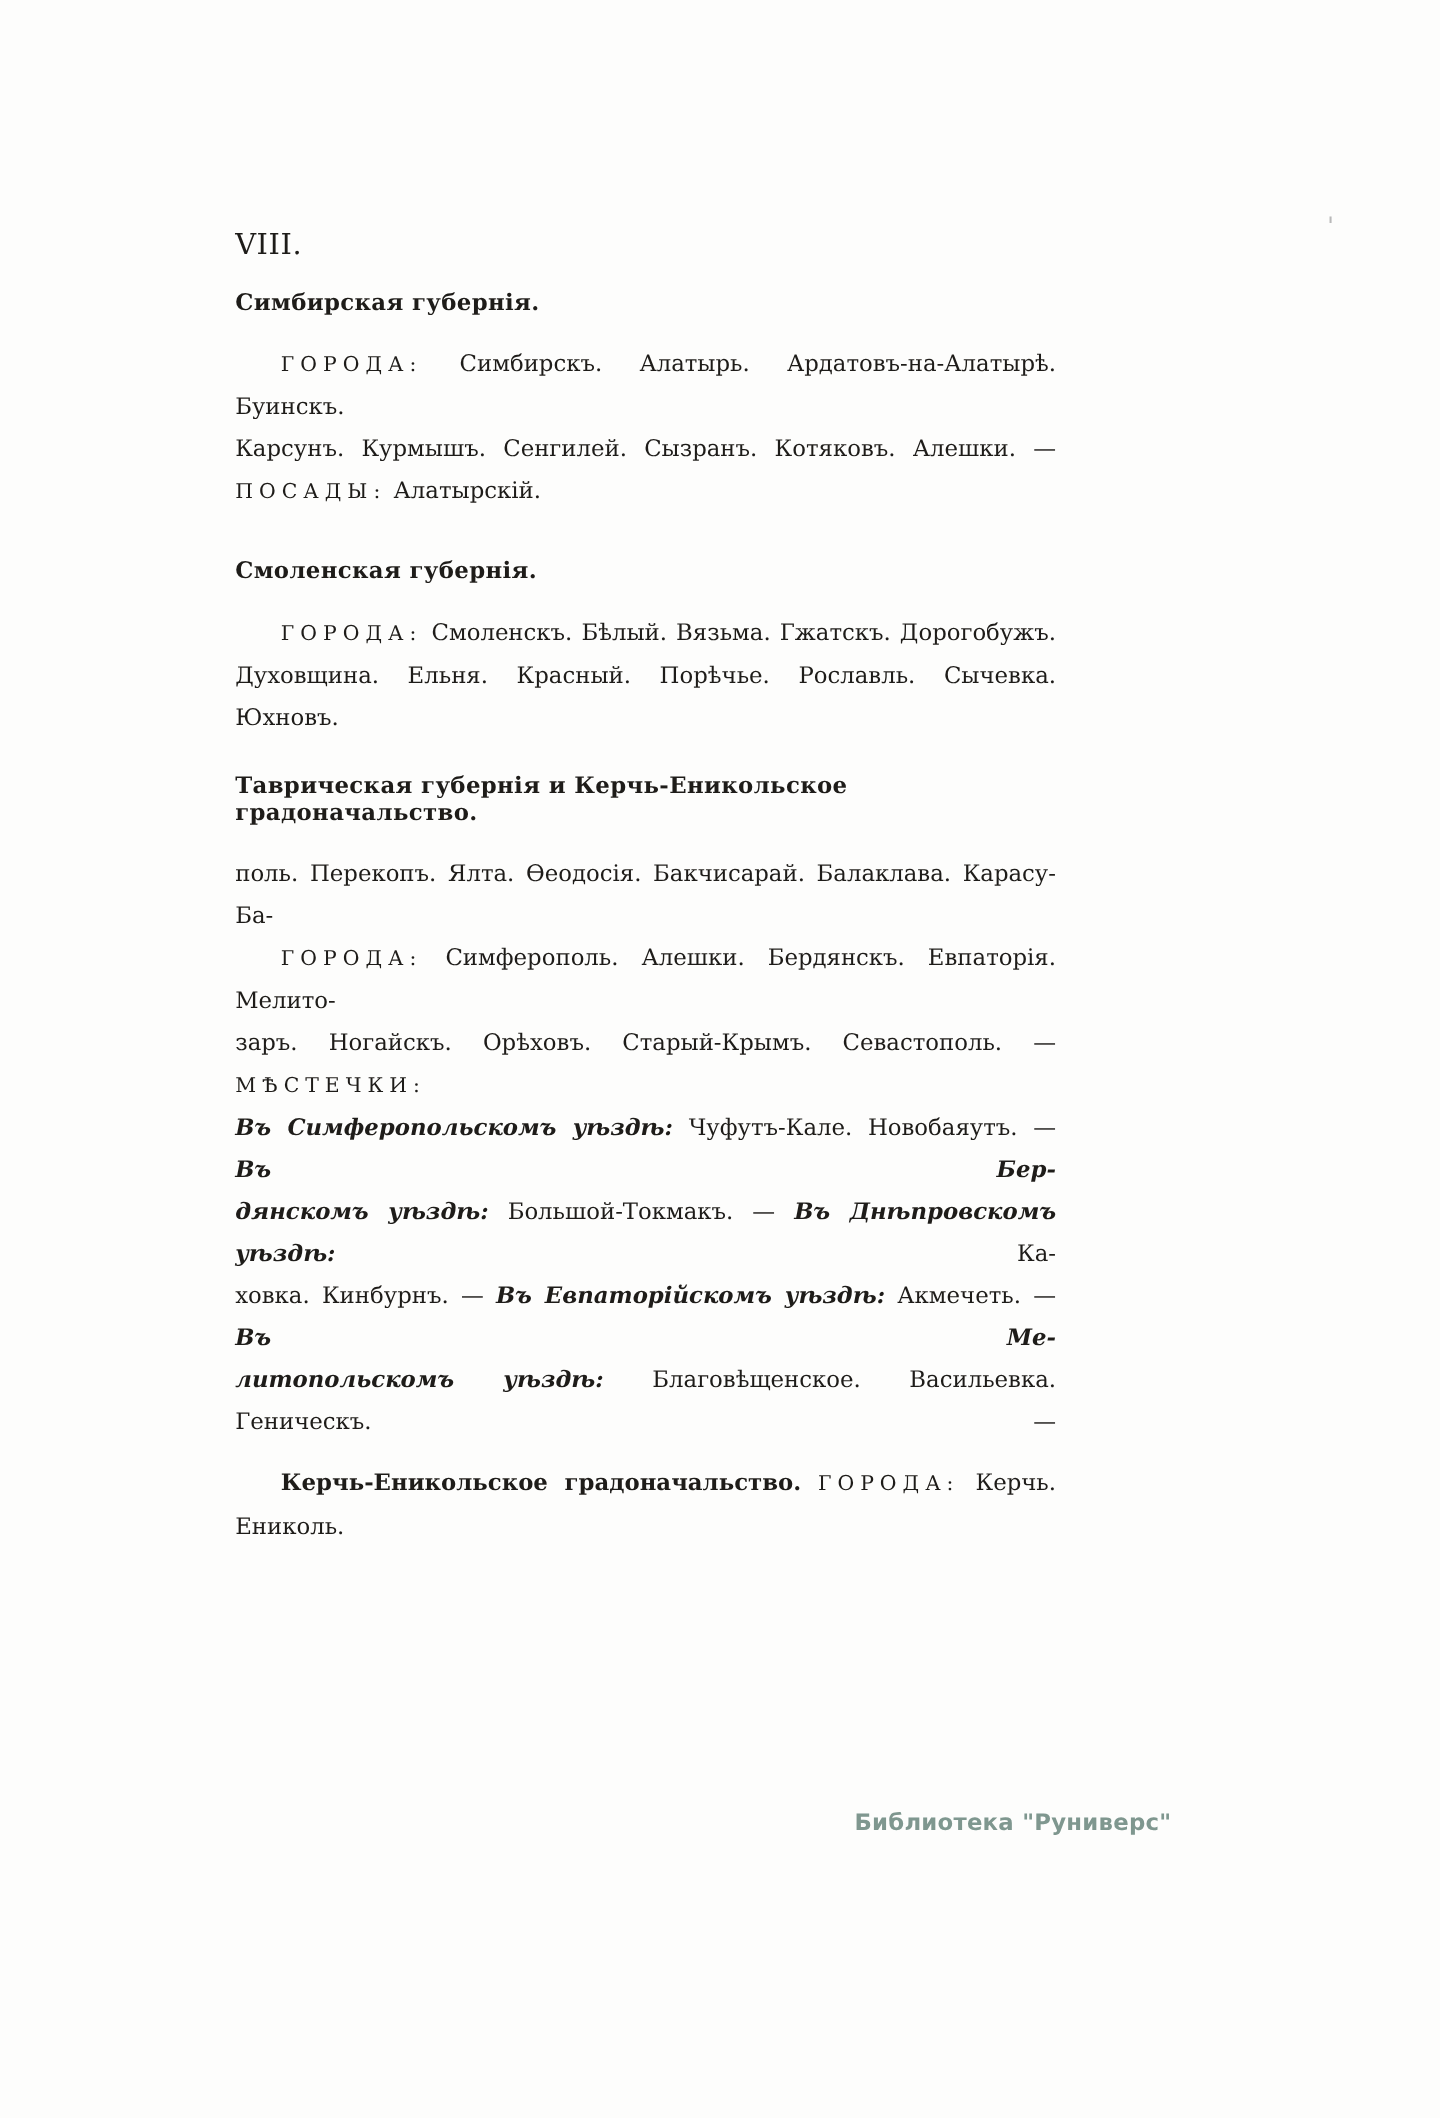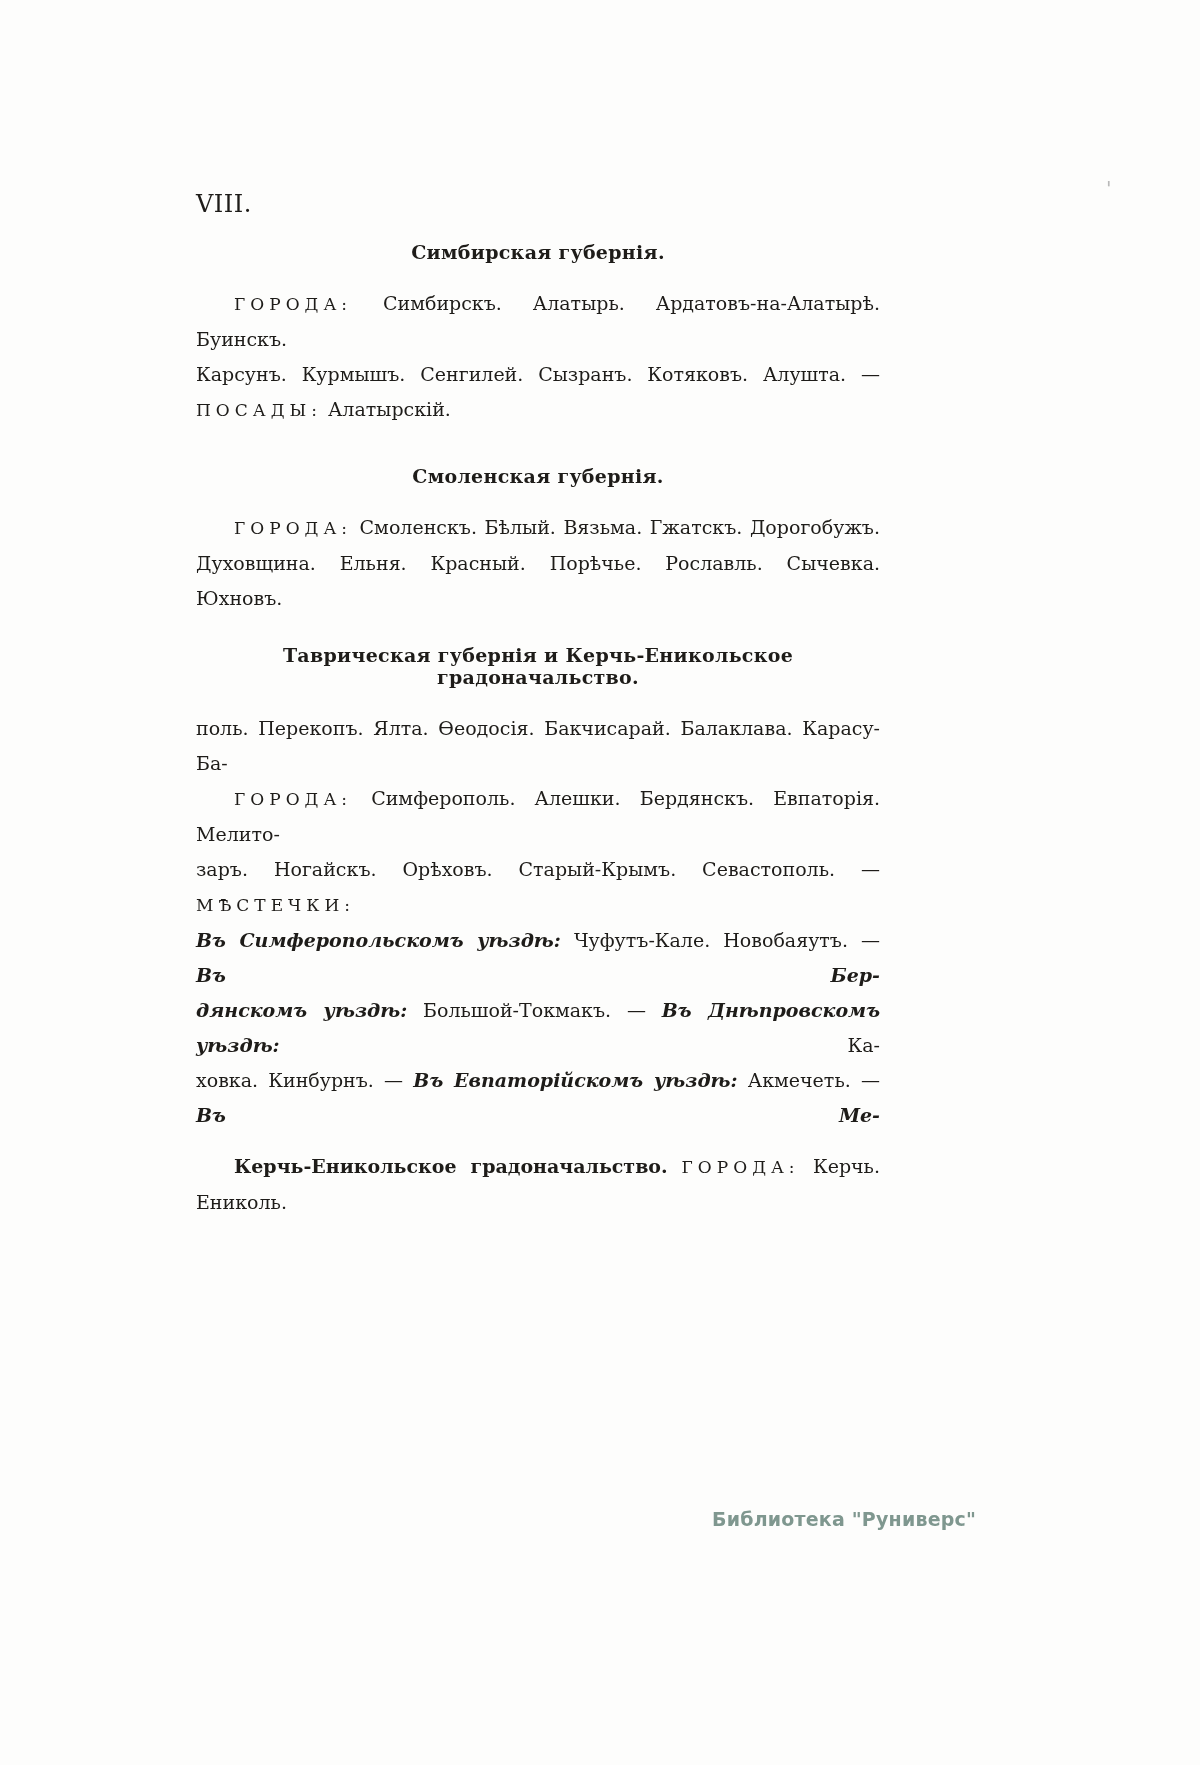--- a/index.html
+++ b/index.html
@@ -10,21 +10,21 @@
     background: #fdfdfc;
     color: #1e1c19;
     font-family: "DejaVu Serif", "Liberation Serif", serif;
     font-size: 19px;
   }
   .content { position: absolute; left: 196px; top: 190px; width: 684px; }
 
   .pagenum { font-size: 24px; letter-spacing: 0.5px; margin: 0 0 23px 0; }
 
   .heading {
-    font-weight: bold; font-size: 19px; text-align: center;
+    font-weight: bold; font-size: 19px; 
     letter-spacing: 0.3px; margin: 0 0 23px 0;
   }
   .h-s2 { margin-top: 37px; }
   .h-s3 { margin-top: 28px; }
 
   .para { margin: 0; }
   .line {
     display: block; line-height: 35px;
     text-align: justify; text-align-last: justify;
   }
@@ -53,21 +53,21 @@
 <main class="page">
 
   <div class="content">
 
     <div class="pagenum">VIII.</div>
 
     <section>
       <h2 class="heading">Симбирская губернія.</h2>
       <p class="para">
         <span class="line indent"><span class="caps">ГОРОДА:</span><span> Симбирскъ. Алатырь. Ардатовъ-на-Алатырѣ. Буинскъ.</span></span>
-        <span class="line"><span>Карсунъ. Курмышъ. Сенгилей. Сызранъ. Котяковъ. Алушта. —</span></span>
+        <span class="line"><span>Карсунъ. Курмышъ. Сенгилей. Сызранъ. Котяковъ. Алешки. —</span></span>
         <span class="line short"><span class="caps">ПОСАДЫ:</span><span> Алатырскій.</span></span>
       </p>
     </section>
 
     <section>
       <h2 class="heading h-s2">Смоленская губернія.</h2>
       <p class="para">
         <span class="line indent"><span class="caps">ГОРОДА:</span><span> Смоленскъ. Бѣлый. Вязьма. Гжатскъ. Дорогобужъ.</span></span>
         <span class="line"><span>Духовщина. Ельня. Красный. Порѣчье. Рославль. Сычевка. Юхновъ.</span></span>
       </p>
@@ -75,20 +75,21 @@
 
     <section>
       <h2 class="heading h-s3">Таврическая губернія и Керчь-Еникольское градоначальство.</h2>
       <p class="para">
         <span class="line"><span>поль. Перекопъ. Ялта. Ѳеодосія. Бакчисарай. Балаклава. Карасу-Ба-</span></span>
         <span class="line indent"><span class="caps">ГОРОДА:</span><span> Симферополь. Алешки. Бердянскъ. Евпаторія. Мелито-</span></span>
         <span class="line"><span>заръ. Ногайскъ. Орѣховъ. Старый-Крымъ. Севастополь. — </span><span class="caps">МѢСТЕЧКИ:</span></span>
         <span class="line"><span class="uyezd">Въ Симферопольскомъ уѣздѣ:</span><span> Чуфутъ-Кале. Новобаяутъ. — </span><span class="uyezd">Въ Бер-</span></span>
         <span class="line"><span class="uyezd">дянскомъ уѣздѣ:</span><span> Большой-Токмакъ. — </span><span class="uyezd">Въ Днѣпровскомъ уѣздѣ:</span><span> Ка-</span></span>
         <span class="line"><span>ховка. Кинбурнъ. — </span><span class="uyezd">Въ Евпаторійскомъ уѣздѣ:</span><span> Акмечеть. — </span><span class="uyezd">Въ Ме-</span></span>
+        <span class="line"><span class="uyezd">литопольскомъ уѣздѣ:</span><span> Благовѣщенское. Васильевка. Геническъ. —</span></span>
       </p>
       <p class="para kerch">
         <span class="line indent"><span class="bold">Керчь-Еникольское градоначальство. </span><span class="caps">ГОРОДА:</span><span> Керчь. Ениколь.</span></span>
       </p>
     </section>
 
   </div>
 
   <span class="artifact">'</span>
 

